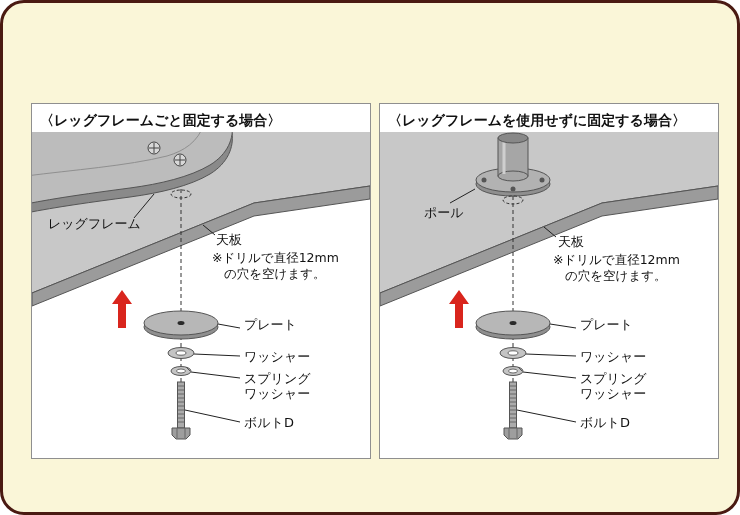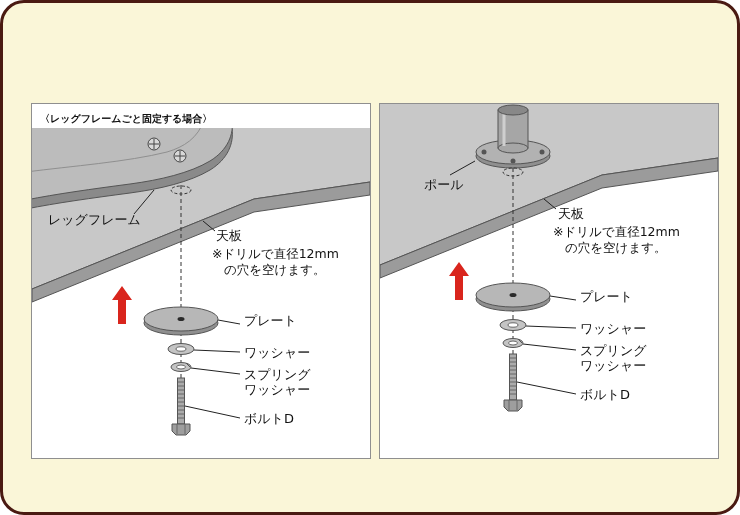--- a/index.html
+++ b/index.html
@@ -8,21 +8,21 @@
     position:relative;width:740px;height:515px;box-sizing:border-box;
     background:#faf6d8;border:3px solid #4a1a12;border-radius:24px;overflow:hidden;
   }
   .panel{
     position:absolute;top:100px;width:340px;height:356px;box-sizing:border-box;
     background:#ffffff;border:1px solid #8f8f8f;
   }
   .panel.left{left:28px;}
   .panel.right{left:376px;}
   .panel-title{
-    padding:8px 16px 2px 8px;font-size:10px;font-weight:bold;color:#111;
+    padding:8px 16px 2px 8px;font-size:14px;font-weight:bold;color:#111;
     white-space:nowrap;letter-spacing:0;
   }
   svg{display:block;}
   .lbl{font-size:13px;fill:#111;font-family:"DejaVu Sans","Liberation Sans",sans-serif;}
   .note{font-size:12.5px;fill:#111;font-family:"DejaVu Sans","Liberation Sans",sans-serif;}
   .leader{stroke:#222;stroke-width:1;fill:none;}
   .dashline{stroke:#333;stroke-width:1;stroke-dasharray:4 3;fill:none;}
   .dashhole{stroke:#333;stroke-width:1;stroke-dasharray:3 2;fill:none;}
 </style>
 </head>
@@ -89,20 +89,21 @@
       <text class="note" x="192" y="146">の穴を空けます。</text>
       <text class="lbl" x="212" y="197">プレート</text>
       <text class="lbl" x="212" y="229">ワッシャー</text>
       <text class="lbl" x="212" y="251">スプリング</text>
       <text class="lbl" x="212" y="266">ワッシャー</text>
       <text class="lbl" x="212" y="295">ボルトD</text>
     </svg>
   </div>
 
   <div class="panel right">
+    <div class="panel-title">〈レッグフレームを使用せずに固定する場合〉</div>
     <svg width="338" height="320" viewBox="0 0 338 320">
 
       <polygon points="0,0 338,0 338,54 222,71 0,161" fill="#c8c8c8"></polygon>
       <polyline points="0,161 222,71 338,54" fill="none" stroke="#555" stroke-width="1"></polyline>
       <polygon points="0,161 222,71 338,54 338,67 222,84 0,174" fill="#9b9b9b" stroke="#555" stroke-width="1"></polygon>
 
       <g>
         <ellipse cx="133" cy="52" rx="37" ry="12" fill="#8f8f8f" stroke="#555"></ellipse>
         <ellipse cx="133" cy="48" rx="37" ry="12" fill="#b2b2b2" stroke="#555"></ellipse>
         <rect x="118" y="6" width="30" height="38" fill="#a6a6a6" stroke="#555"></rect>

